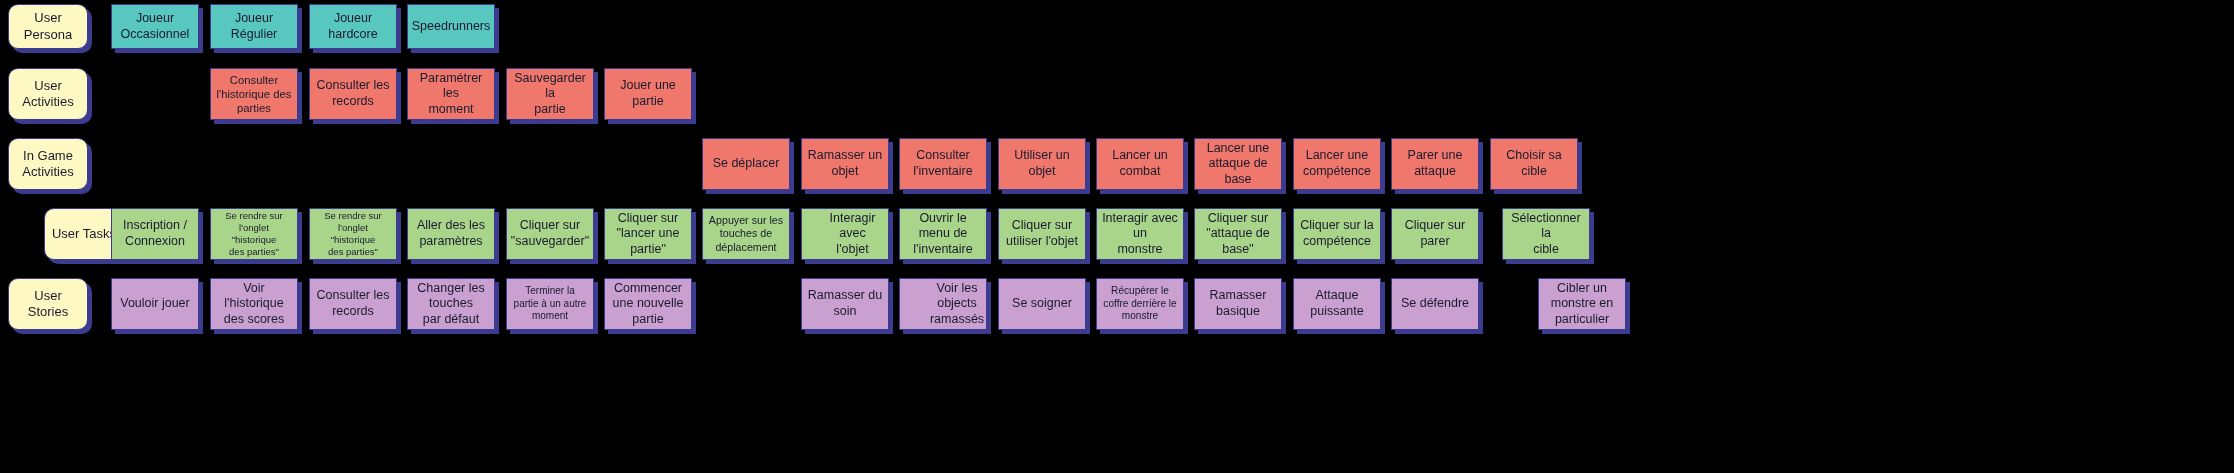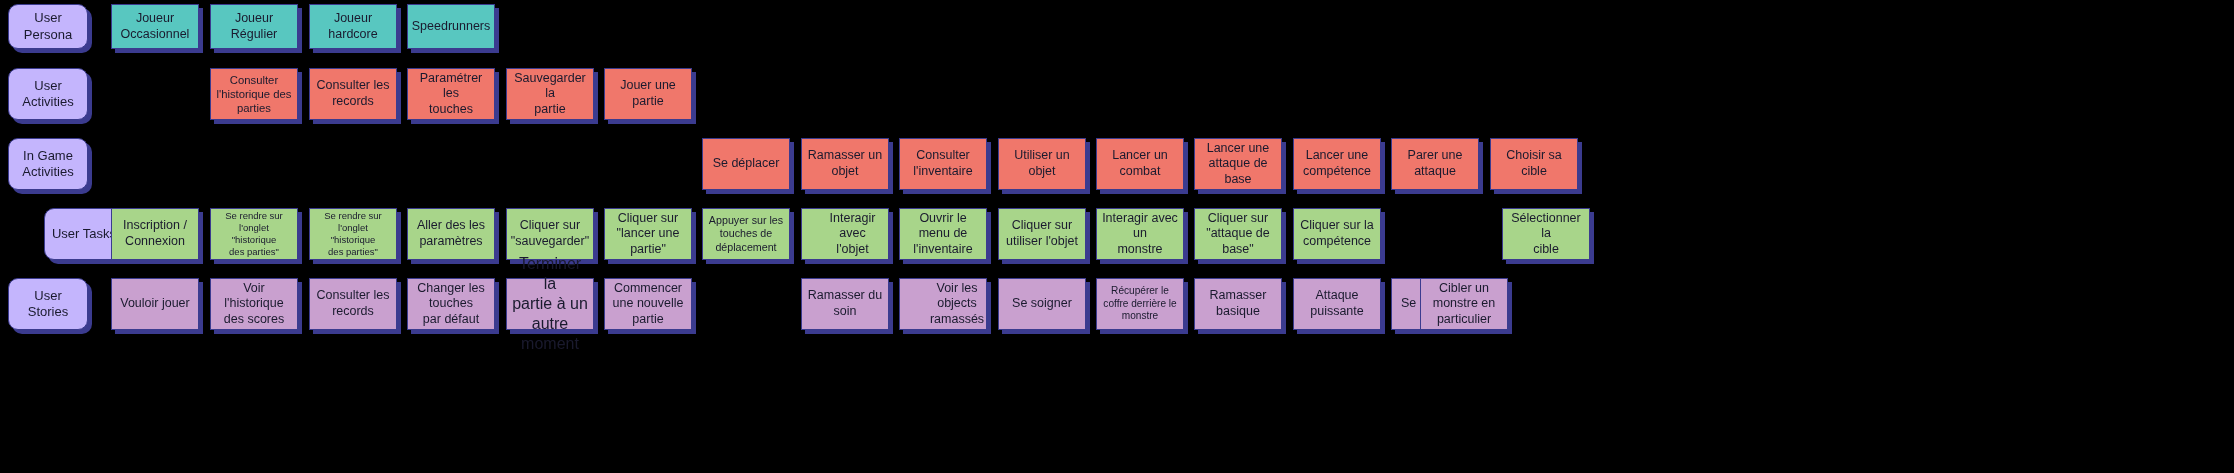--- a/index.html
+++ b/index.html
@@ -32,21 +32,21 @@
     padding: 3px 5px;
     border: 1px solid #3b3b8f;
     box-shadow: 4px 4px 0 0 #3b3b8f;
     font-family: "Liberation Sans", sans-serif;
   }
   .card-label {
     display: block;
     white-space: pre-line;
   }
   .row-label {
-    background: #c4b5fd;
+    background: #fef9c3;
     border-radius: 10px;
     border: 1.5px solid #3b3b8f;
     font-size: 13px;
   }
   .persona   { background: #58c7c0; }
   .activity  { background: #f0776b; }
   .ingame    { background: #f0776b; }
   .task      { background: #a8d58a; }
   .story     { background: #c9a0cf; }
 </style>
@@ -81,21 +81,21 @@
       <span class="card-label" style="font-size: 11.3px;">Consulter
 l'historique des
 parties</span>
     </div>
     <div class="card activity" style="left: 309px; top: 68px; width: 88px; height: 52px;">
       <span class="card-label">Consulter les
 records</span>
     </div>
     <div class="card activity" style="left: 407px; top: 68px; width: 88px; height: 52px;">
       <span class="card-label">Paramétrer les
-touches</span>
+moment</span>
     </div>
     <div class="card activity" style="left: 506px; top: 68px; width: 88px; height: 52px;">
       <span class="card-label">Sauvegarder la
 partie</span>
     </div>
     <div class="card activity" style="left: 604px; top: 68px; width: 88px; height: 52px;">
       <span class="card-label">Jouer une partie</span>
     </div>
     <div class="card row-label" style="left: 8px; top: 138px; width: 80px; height: 52px;">
       <span class="card-label">In Game
@@ -184,20 +184,23 @@
 monstre</span>
     </div>
     <div class="card task" style="left: 1194px; top: 208px; width: 88px; height: 52px;">
       <span class="card-label">Cliquer sur
 "attaque de base"</span>
     </div>
     <div class="card task" style="left: 1293px; top: 208px; width: 88px; height: 52px;">
       <span class="card-label">Cliquer sur la
 compétence</span>
     </div>
+    <div class="card task" style="left: 1391px; top: 208px; width: 88px; height: 52px;">
+      <span class="card-label">Cliquer sur parer</span>
+    </div>
     <div class="card task" style="left: 1502px; top: 208px; width: 88px; height: 52px;">
       <span class="card-label">Sélectionner la
 cible</span>
     </div>
     <div class="card row-label" style="left: 8px; top: 278px; width: 80px; height: 52px;">
       <span class="card-label">User Stories</span>
     </div>
     <div class="card story" style="left: 111px; top: 278px; width: 88px; height: 52px;">
       <span class="card-label">Vouloir jouer</span>
     </div>
@@ -207,21 +210,21 @@
     </div>
     <div class="card story" style="left: 309px; top: 278px; width: 88px; height: 52px;">
       <span class="card-label">Consulter les
 records</span>
     </div>
     <div class="card story" style="left: 407px; top: 278px; width: 88px; height: 52px;">
       <span class="card-label">Changer les touches
 par défaut</span>
     </div>
     <div class="card story" style="left: 506px; top: 278px; width: 88px; height: 52px;">
-      <span class="card-label" style="font-size: 16px;">Terminer la
+      <span class="card-label" style="font-size: 10px;">Terminer la
 partie à un autre
 moment</span>
     </div>
     <div class="card story" style="left: 604px; top: 278px; width: 88px; height: 52px;">
       <span class="card-label">Commencer
 une nouvelle
 partie</span>
     </div>
     <div class="card story" style="left: 801px; top: 278px; width: 88px; height: 52px;">
       <span class="card-label">Ramasser du
@@ -242,18 +245,18 @@
     <div class="card story" style="left: 1194px; top: 278px; width: 88px; height: 52px;">
       <span class="card-label">Ramasser basique</span>
     </div>
     <div class="card story" style="left: 1293px; top: 278px; width: 88px; height: 52px;">
       <span class="card-label">Attaque
 puissante</span>
     </div>
     <div class="card story" style="left: 1391px; top: 278px; width: 88px; height: 52px;">
       <span class="card-label">Se défendre</span>
     </div>
-    <div class="card story" style="left: 1420px; top: 278px; width: 88px; height: 52px;">
+    <div class="card story" style="left: 1538px; top: 278px; width: 88px; height: 52px;">
       <span class="card-label">Cibler un
 monstre en
 particulier</span>
     </div>
   </div>
 
 </body></html>

